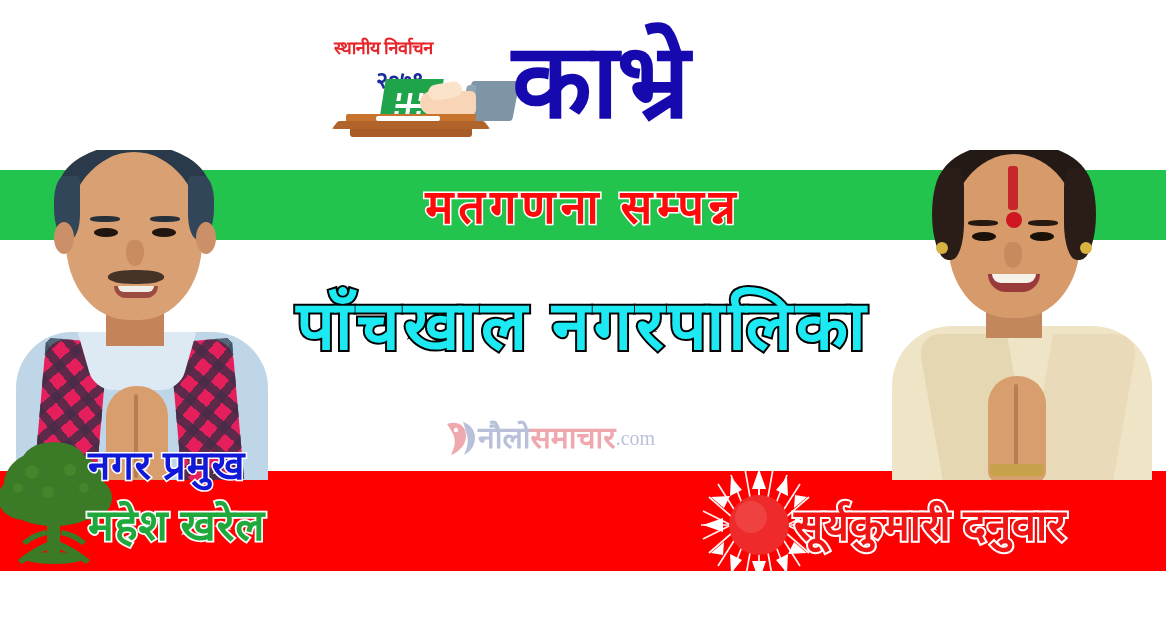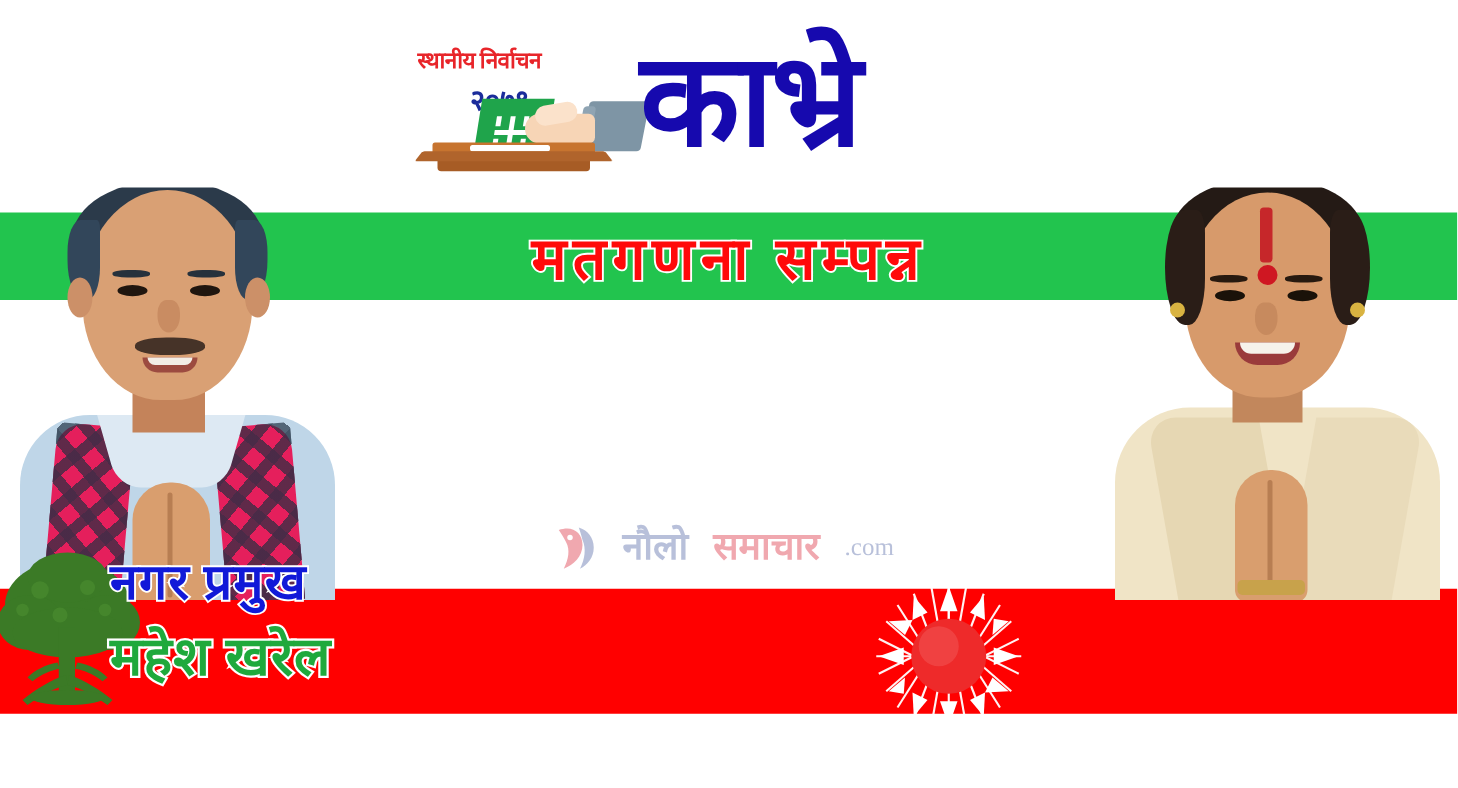--- a/index.html
+++ b/index.html
@@ -275,21 +275,21 @@
   .lbl-name-right{
     position:absolute; left:794px; top:494px; z-index:8;
     font-family:"Liberation Serif", serif; font-weight:bold;
     font-size:43px; color:#F01414; letter-spacing:1px; white-space:nowrap;
     -webkit-text-stroke:4px #ffffff; paint-order: stroke fill;
   }
 
   
   .watermark{
     position:absolute; left:444px; top:418px; z-index:9;
-    display:flex; align-items:center; gap:20px; opacity:.62;
+    display:flex; align-items:center; gap:0; opacity:.62;
   }
   .wm-mark{ width:34px; height:40px; flex:0 0 auto; }
   .wm-text{
     font-family:"Liberation Serif", serif; font-weight:bold;
     font-size:30px; letter-spacing:0px; white-space:nowrap; line-height:34px;
   }
   .wm-a{ color:#8E9BC4; }
   .wm-b{ color:#E8737F; }
   .wm-c{ color:#8E9BC4; font-size:20px; font-weight:normal; }
 </style>
@@ -376,20 +376,21 @@
       <div class="ballot-slot"></div>
       <div class="ballot-front"></div>
       <div class="ballot-slab"></div>
     </div>
   </div>
 
   <div class="kavre">काभ्रे</div>
 
   <div class="band-text">मतगणना सम्पन्न</div>
 
+  <div class="muni">पाँचखाल नगरपालिका</div>
 
   <div class="watermark">
     <svg class="wm-mark" viewBox="0 0 34 40">
       <path d="M3 6 C14 2, 22 8, 22 18 C22 27, 15 34, 7 37 C11 29, 12 22, 9 16 C7 12, 5 9, 3 6 Z" fill="#E8737F"></path>
       <path d="M19 4 C26 6, 31 12, 31 20 C31 28, 26 34, 20 37 C24 29, 25 21, 22 14 C21 10, 20 7, 19 4 Z" fill="#8E9BC4"></path>
       <circle cx="12" cy="12" r="2.2" fill="#ffffff"></circle>
     </svg>
     <span class="wm-text wm-a">नौलो</span>
     <span class="wm-text wm-b">समाचार</span>
     <span class="wm-text wm-c">.com</span>
@@ -469,14 +470,15 @@
         <path d="M-48 -28 L-35 -17 L-29 -29 Z"></path>
           <path d="M-28 -48 L-17 -35 L-29 -29 Z"></path>
       </g>
       <circle cx="0" cy="0" r="30" fill="#EE2A2A"></circle>
       <circle cx="-8" cy="-8" r="16" fill="#F25252" opacity="0.6"></circle>
     </g>
   </svg>
 
   <div class="lbl-role-left">नगर प्रमुख</div>
   <div class="lbl-name-left">महेश खरेल</div>
+  <div class="lbl-name-right">सूर्यकुमारी दनुवार</div>
 
 </div>
 
 </body></html>

